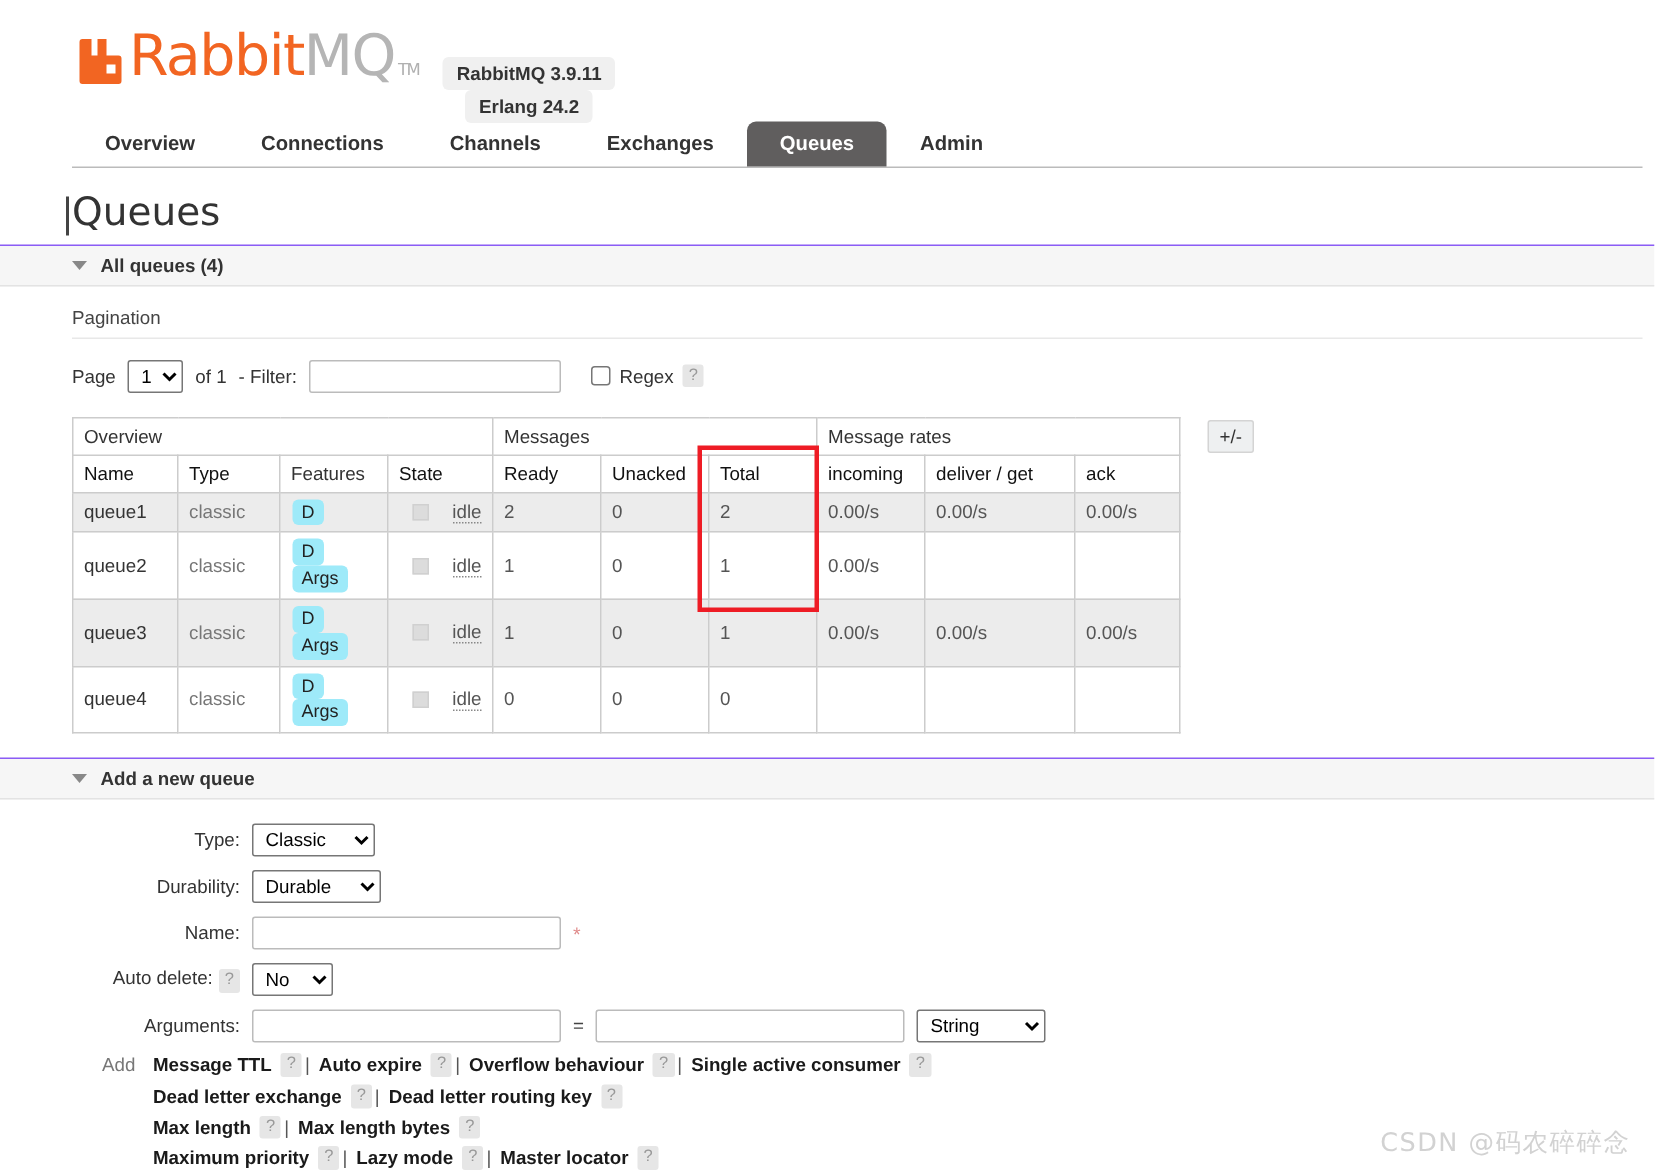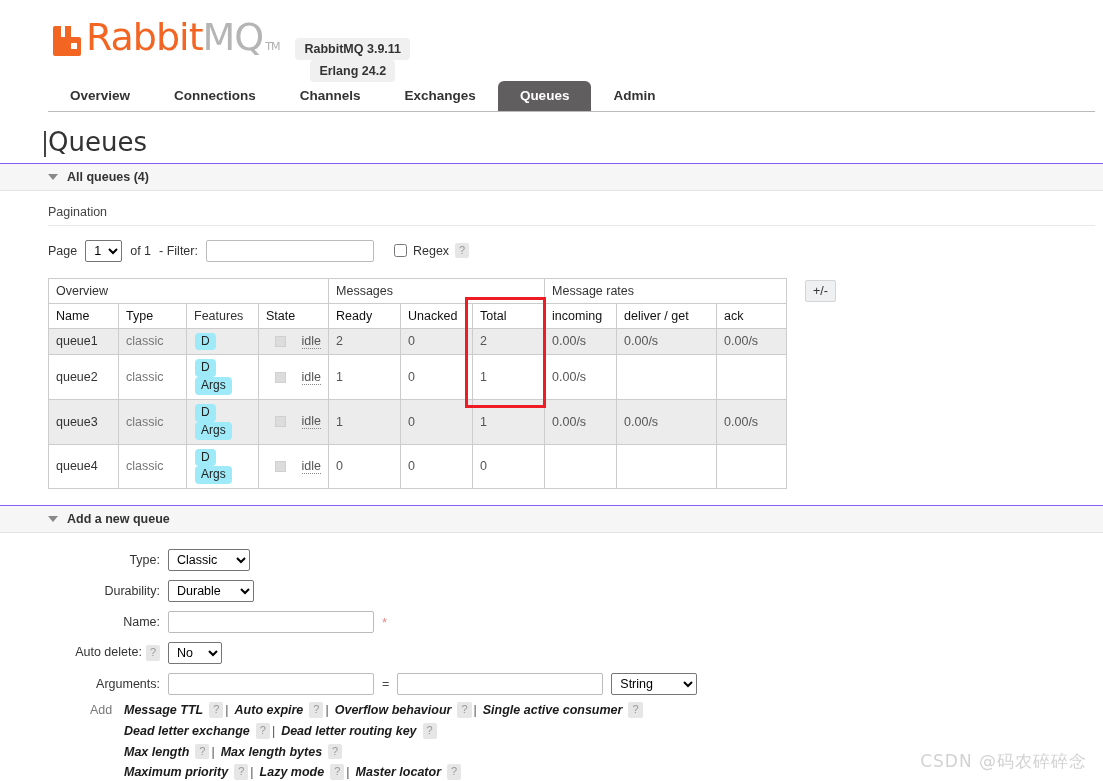--- a/index.html
+++ b/index.html
@@ -219,30 +219,29 @@
   .frow { display: flex; align-items: center; margin-bottom: 9px; padding-left: 20px; }
   .flabel {
     width: 148px;
     text-align: right;
     padding-right: 8px;
     color: #333;
     font-size: 12.5px;
   }
   .flabel .qmark { margin-left: 4px; }
   .req { color: #e08b8b; margin-left: 8px; font-size: 13px; }
-  .args-presets { margin-left: 90px; margin-top: -2px; }
+  .args-presets { margin-left: 68px; margin-top: -2px; }
   .apl-line { display: flex; align-items: center; flex-wrap: wrap; margin-bottom: 5px; }
   .add-word { color: #777; font-size: 12.5px; width: 34px; }
   .preset {
     color: #1a1a1a;
     font-weight: bold;
     font-size: 12.5px;
     cursor: pointer;
     margin-right: 6px;
-    font-style: italic;
   }
   .sep { color: #555; margin: 0 6px 0 2px; }
   .watermark {
     position: absolute;
     right: 16px;
     bottom: 8px;
     color: #d2d2d2;
     font-size: 17px;
     font-family: "DejaVu Sans", sans-serif;
     letter-spacing: 1px;

